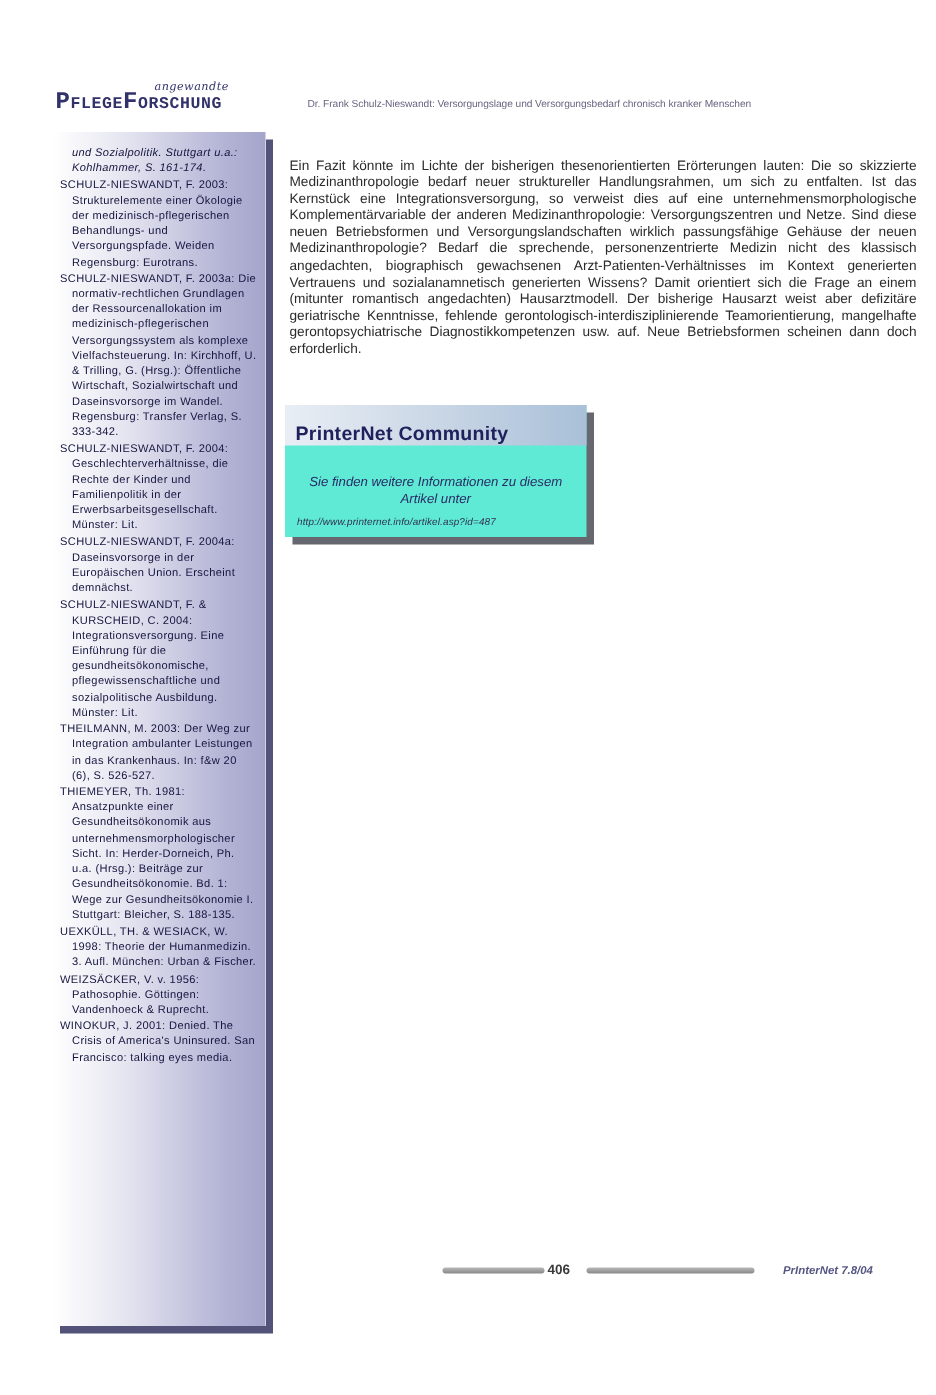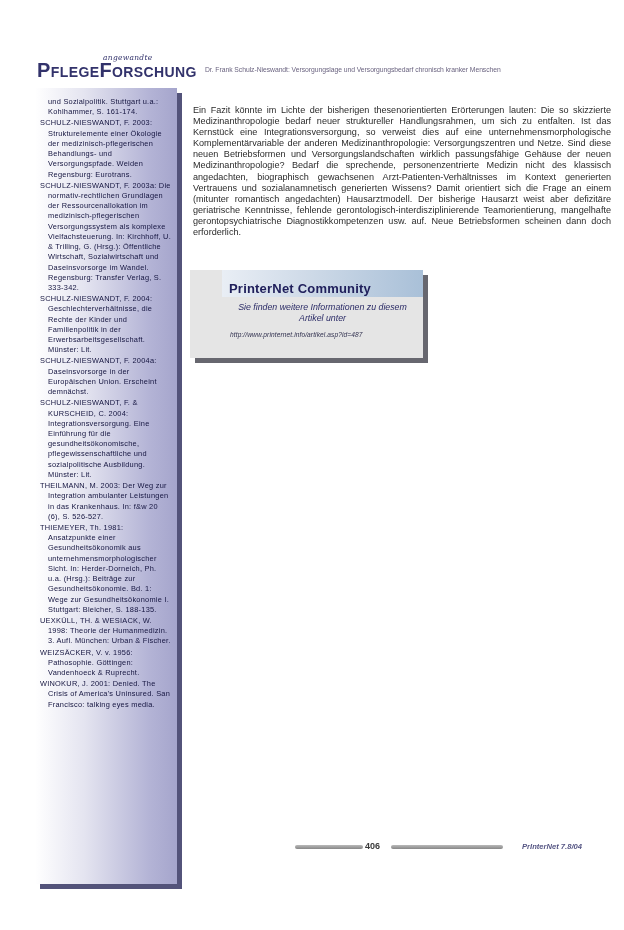--- a/index.html
+++ b/index.html
@@ -6,23 +6,23 @@
   body{
     width:624px;height:930px;background:#ffffff;
     font-family:"Liberation Sans",sans-serif;
     -webkit-font-smoothing:antialiased;
   }
   .page{position:relative;width:624px;height:930px;background:#fff;overflow:hidden;}
 
   
   .logo{position:absolute;left:37px;top:59px;width:150px;height:26px;}
   .logo-title{
-    font-family:Liberation Sans, sans-serif;
+    font-family:Liberation Mono, monospace;
     font-weight:bold;font-variant:small-caps;
-    font-size:20px;letter-spacing:0.4px;color:#32326b;
+    font-size:16px;letter-spacing:0.4px;color:#32326b;
   }
   .logo-prefix{
     position:absolute;left:66px;top:-6px;
     font-family:"DejaVu Serif",serif;font-style:italic;
     font-size:7.5px;color:#32326b;letter-spacing:0.3px;
   }
   .running-head{
     position:absolute;left:205px;top:66px;width:395px;
     font-size:6.8px;letter-spacing:-0.05px;color:#6b6480;
   }
@@ -31,43 +31,43 @@
   .sidebar{
     position:absolute;left:35px;top:88px;width:142px;height:796px;
     background:linear-gradient(to right,#ffffff 0%,#e4e4f0 35%,#b4b4d6 80%,#a5a5cc 100%);
     box-shadow:5px 5px 0 #53537a;
     padding:9px 5px 0 5px;box-sizing:border-box;
   }
   .ref{
     font-size:7.4px;line-height:1.38;letter-spacing:0.25px;
     color:#14143f;padding-left:8px;text-indent:-8px;margin:0 0 1px 0;
   }
-  .ref.cont{text-indent:0;}
+  .ref.cont{text-indent:0;font-style:italic;}
 
   
   .main-para{
     position:absolute;left:181px;top:93px;width:418px;margin:12px;
     font-size:9.1px;line-height:1.22;color:#2b2b2b;
     text-align:justify;hyphens:auto;-webkit-hyphens:auto;
   }
 
   
   .pn-box{
     position:absolute;left:190px;top:270px;width:201px;height:88px;
-    background:#e5e5e5;box-shadow:5px 5px 0 #67676f;padding-left:32px;
+    background:#5eead4;box-shadow:5px 5px 0 #67676f;
   }
   .pn-head{
     height:27px;background:linear-gradient(to right,#e9eef5 0%,#cdd9e7 45%,#a9c0d8 100%);
     display:flex;align-items:flex-end;padding:0 0 1px 7px;box-sizing:border-box;
   }
   .pn-title{
     font-weight:bold;font-size:13px;letter-spacing:0.2px;color:#20205c;
   }
   .pn-sub{
-    margin-top:5px;padding:0 6px;text-align:center;
+    margin-top:19px;padding:0 6px;text-align:center;
     font-style:italic;font-size:8.8px;line-height:1.25;color:#2b2b66;
   }
   .pn-url{
     margin-top:7px;padding:0 0 0 8px;
     font-style:italic;font-size:6.6px;color:#31314f;letter-spacing:0.1px;
   }
 
   
   .footer{position:absolute;left:0;top:839px;width:624px;height:14px;}
   .rule{position:absolute;top:6px;height:4px;border-radius:2px;

